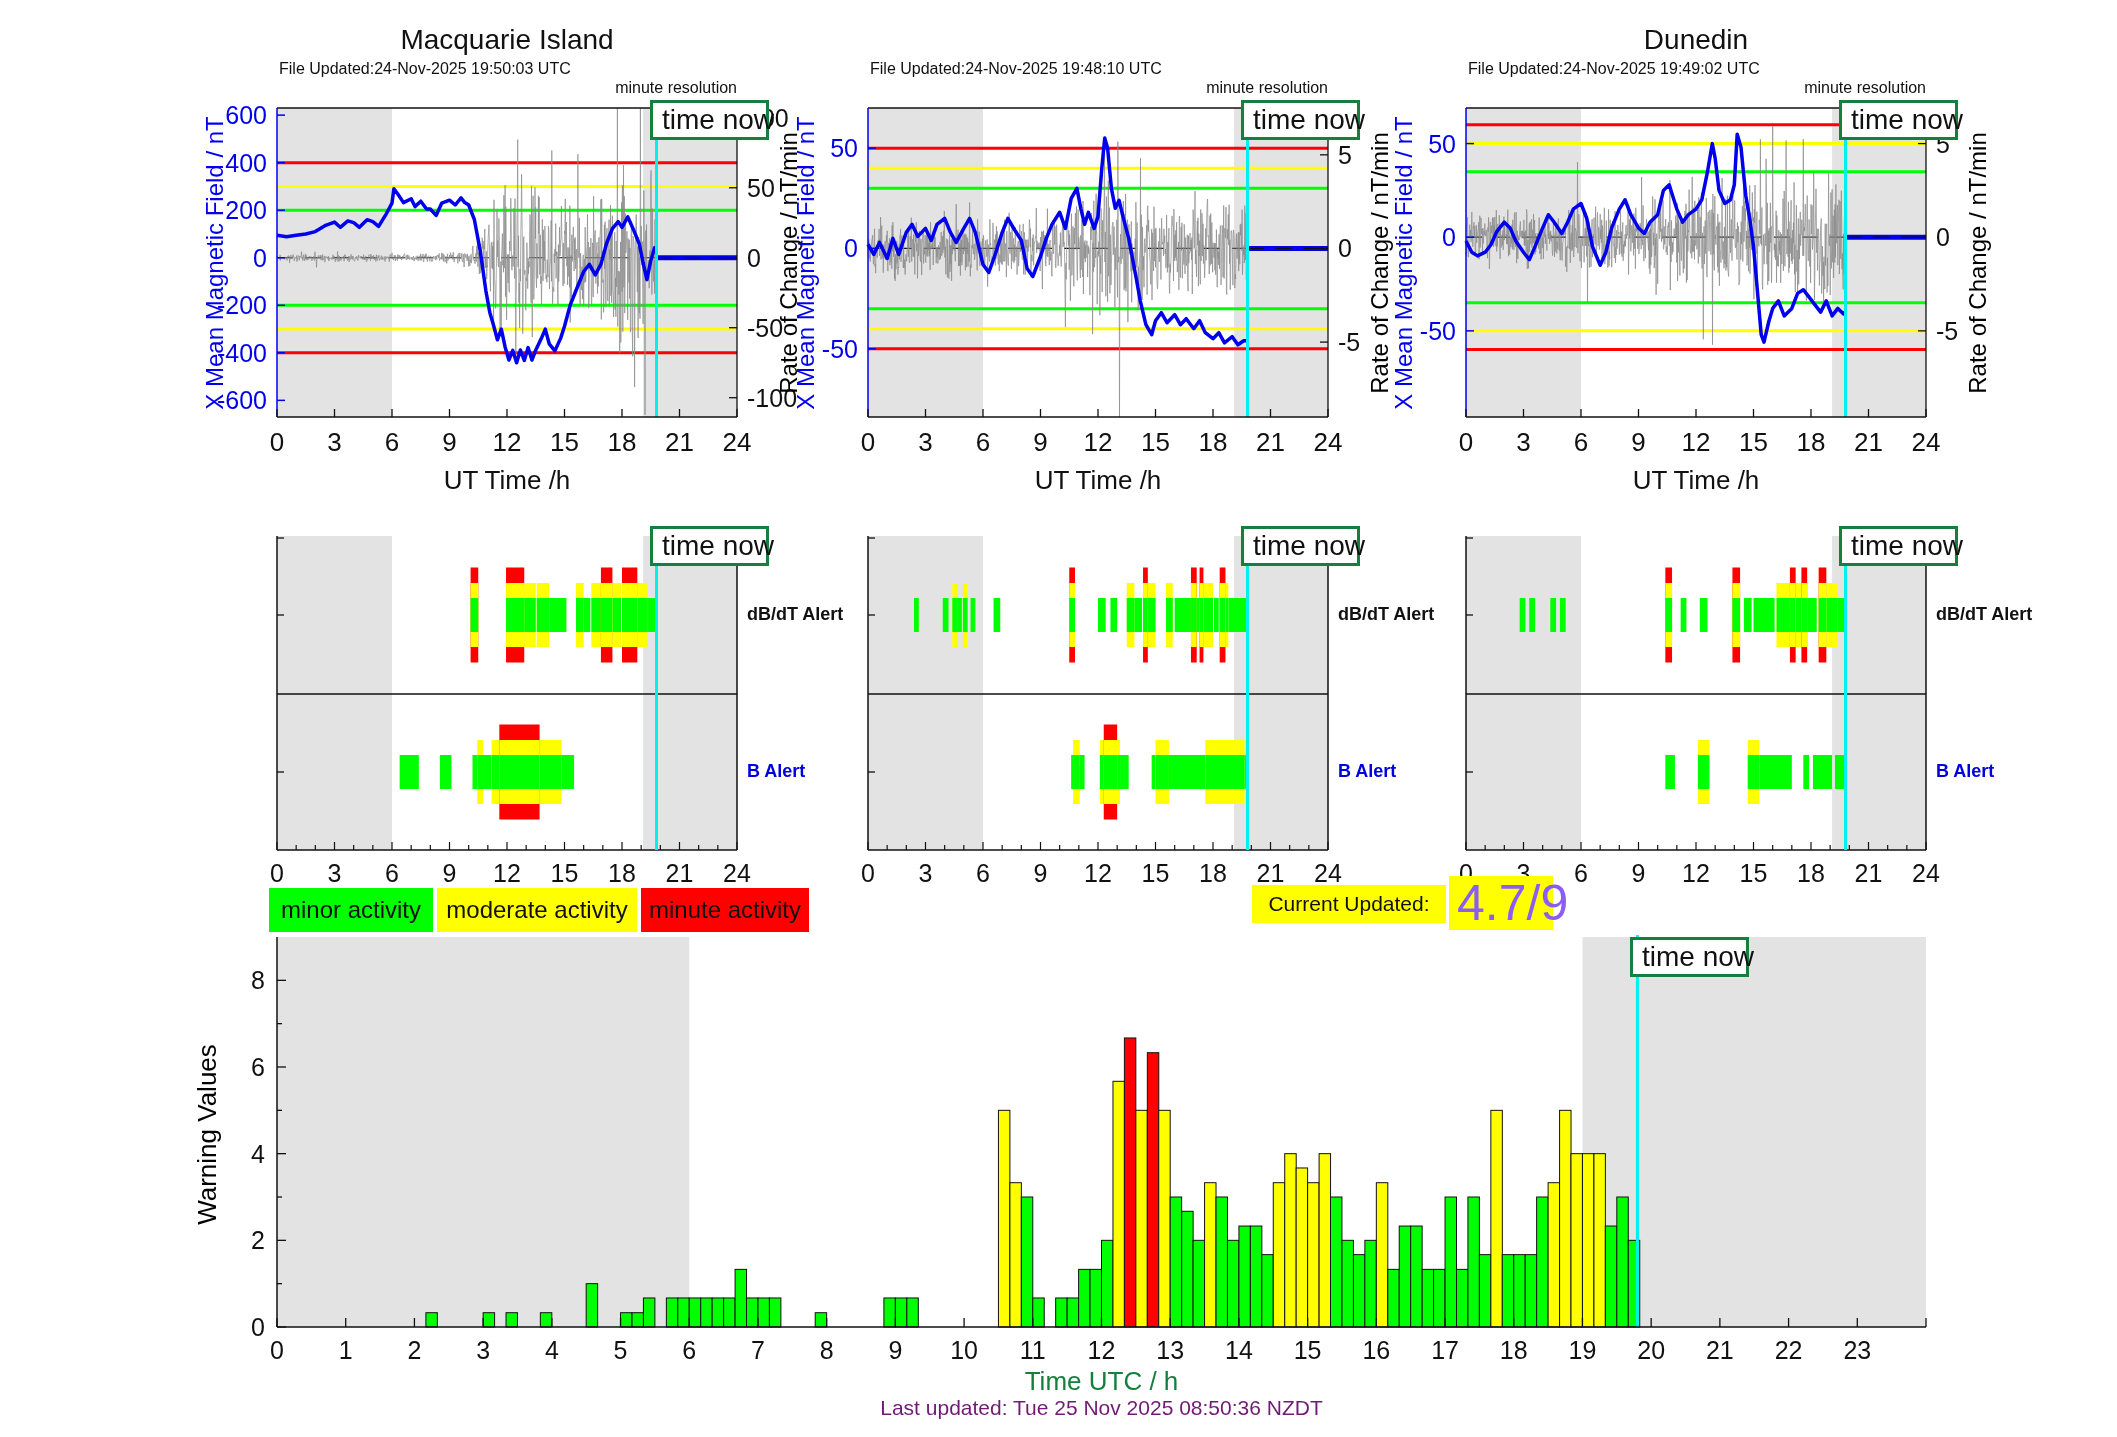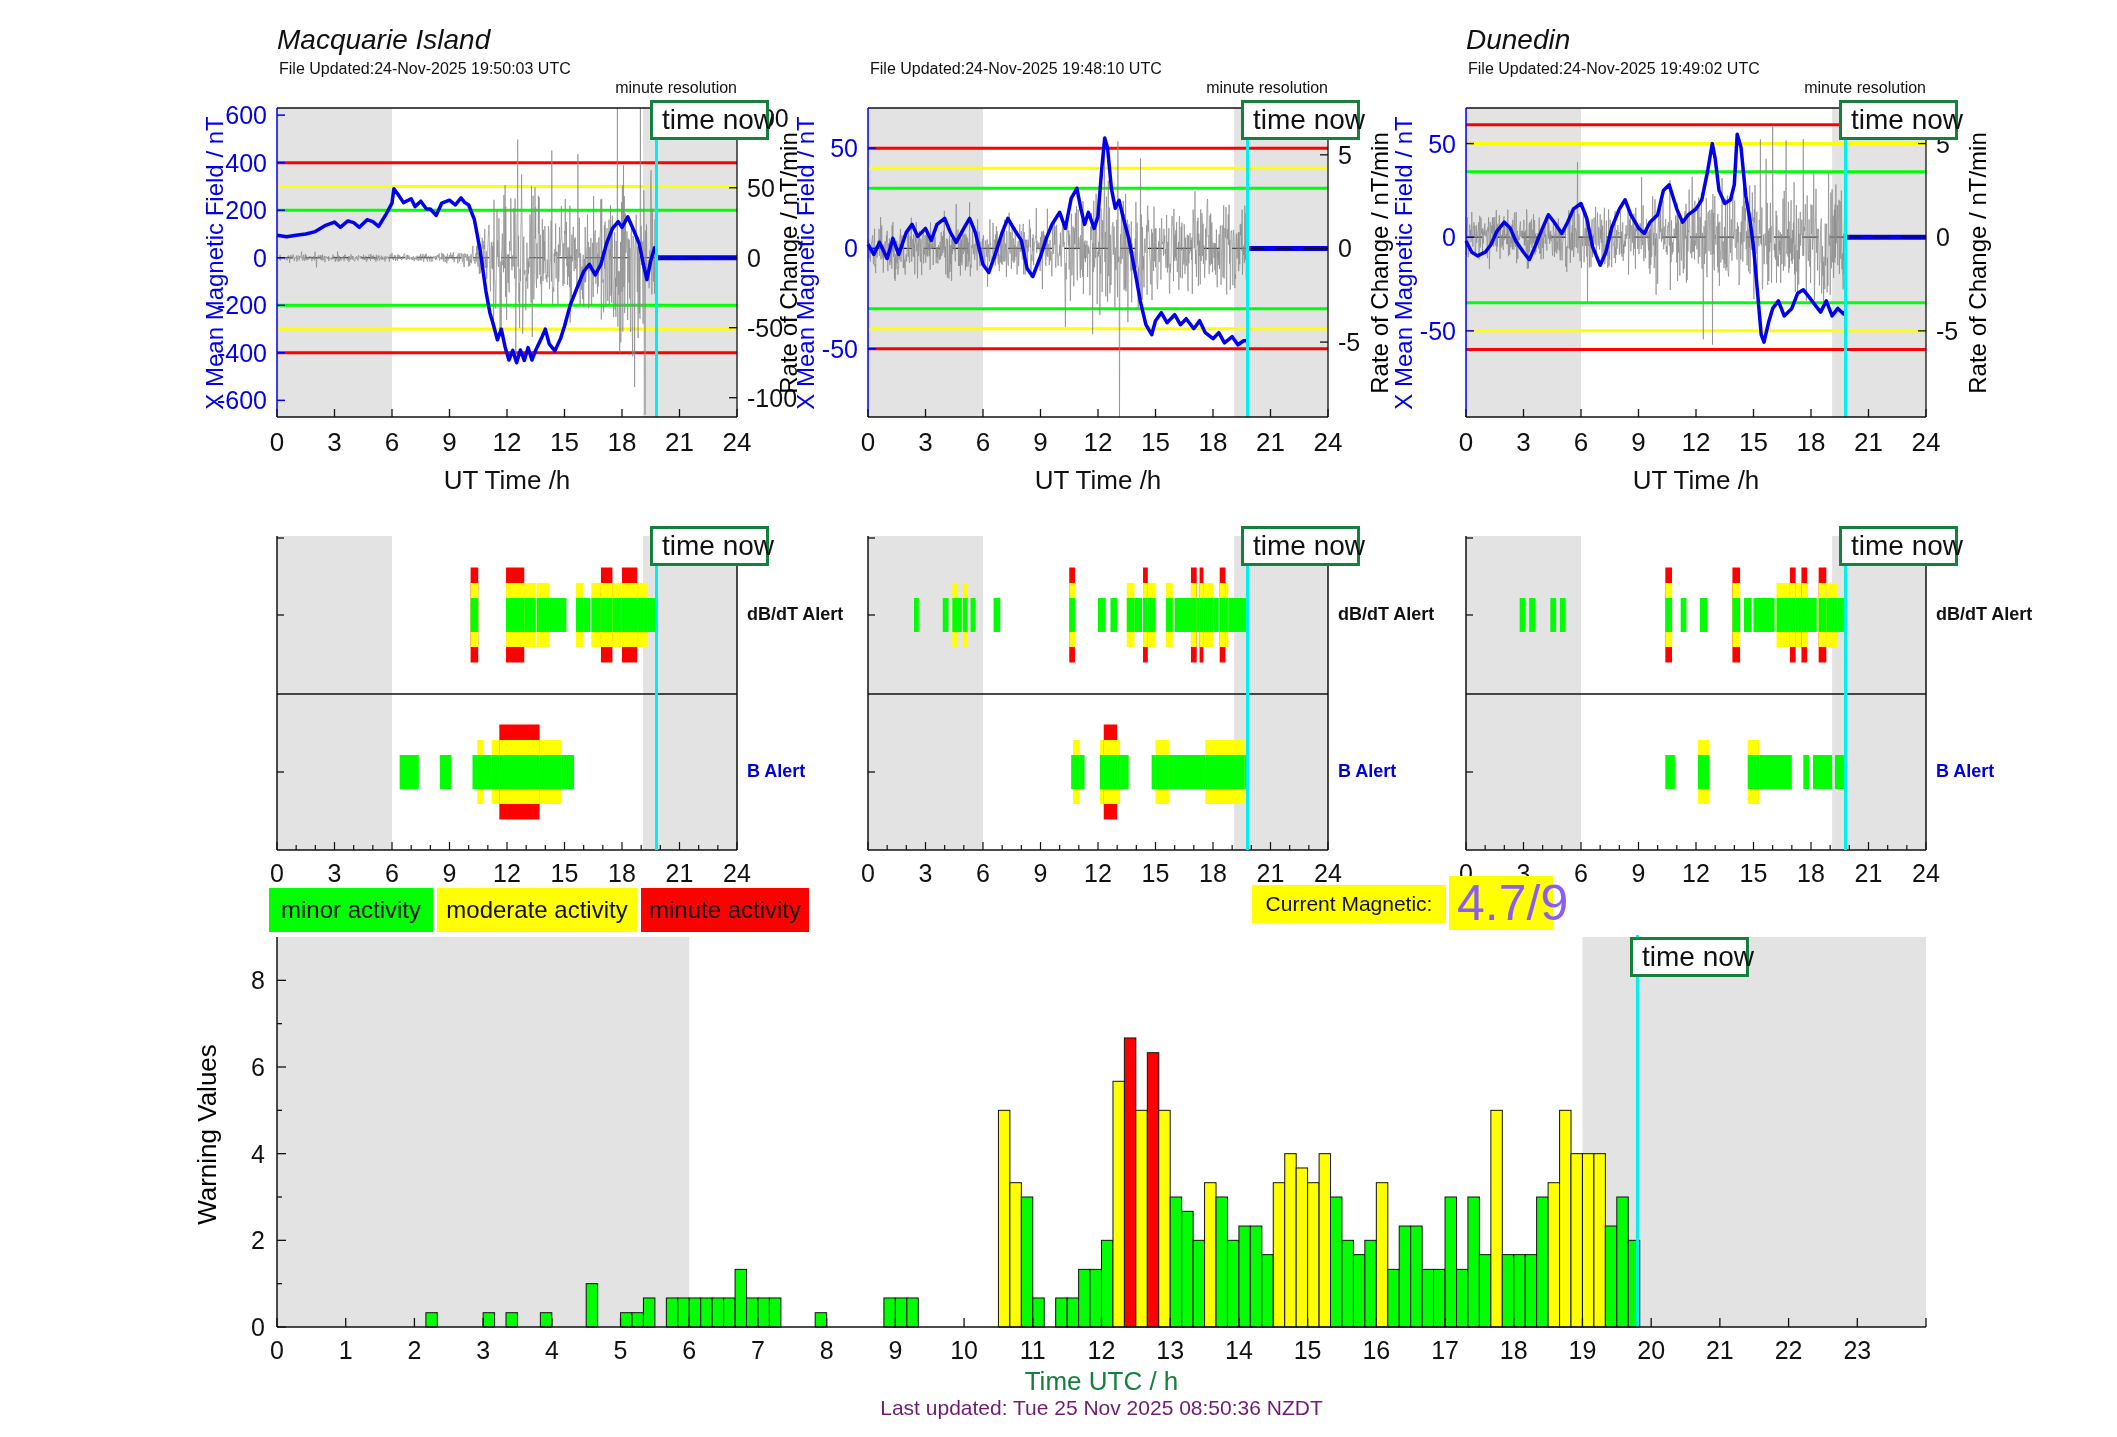--- a/index.html
+++ b/index.html
@@ -1,20 +1,20 @@
 <!DOCTYPE html>
 <html><head>
 <meta charset="utf-8">
 <style>
   html,body{margin:0;padding:0;background:#fff;}
   .canvas{position:relative;width:2117px;height:1437px;background:#ffffff;
           font-family:"Liberation Sans","DejaVu Sans",sans-serif;overflow:hidden;}
   .abs{position:absolute;}
   #gfx{position:absolute;left:0;top:0;}
-  .station-title{width:460px;text-align:left;font-size:28px;color:#111;font-style:italic;}
+  .station-title{width:460px;text-align:center;font-size:28px;color:#111;}
   .file-updated{font-size:16px;color:#111;white-space:nowrap;}
   .minute-res{width:308px;text-align:right;font-size:16px;color:#111;}
   .timenow-box{width:104px;height:34px;background:#fff;border:3px solid #15803d;
                font-size:28px;color:#111;line-height:34px;padding-left:9px;white-space:nowrap;z-index:5;}
   .vlabel{width:310px;text-align:center;transform:rotate(-90deg);font-size:24px;white-space:nowrap;}
   .vlabel.blue{color:#0000ee;}
   .alert-lab{font-size:18px;font-weight:bold;color:#111;white-space:nowrap;}
   .alert-lab.blue{color:#0000dd;text-align:right;}
   .legend-item{height:44px;text-align:center;line-height:44px;font-size:24px;color:#111;}
   .warn-label{background:#ffff00;height:38px;line-height:38px;text-align:center;font-size:21px;color:#111;}
@@ -661,21 +661,21 @@
   <div class="abs vlabel" style="left:1823px;top:249px;">Rate of Change / nT/min</div>
   <div class="abs timenow-box" style="left:1839px;top:100px;">time now</div>
   <div class="abs timenow-box" style="left:1839px;top:526px;">time now</div>
   <div class="abs alert-lab" style="left:1936px;top:604px;">dB/dT Alert</div>
   <div class="abs alert-lab blue" style="left:1936px;top:761px;">B Alert</div>
 
   <div class="abs legend-item" style="left:269px;top:888px;width:164px;background:#00ff00;">minor activity</div>
   <div class="abs legend-item" style="left:437px;top:888px;width:200px;background:#ffff00;">moderate activity</div>
   <div class="abs legend-item" style="left:641px;top:888px;width:168px;background:#ff0000;">minute activity</div>
 
-  <div class="abs warn-label" style="left:1252px;top:885px;width:194px;">Current Magnetic:</div>
+  <div class="abs warn-label" style="left:1252px;top:885px;width:194px;">Current Updated:</div>
   <div class="abs warn-value" style="left:1449px;top:876px;width:96px;">4.7/9</div>
 
   <div class="abs vlabel" style="left:47px;top:1119px;width:320px;font-size:26px;">Warning Values</div>
   <div class="abs timenow-box" style="left:1630px;top:937px;">time now</div>
   <div class="abs xlabel" style="left:277px;top:1366px;">Time UTC / h</div>
   <div class="abs footer" style="left:277px;top:1396px;">Last updated: Tue 25 Nov 2025 08:50:36 NZDT</div>
 
 </div>
 
 </body></html>

